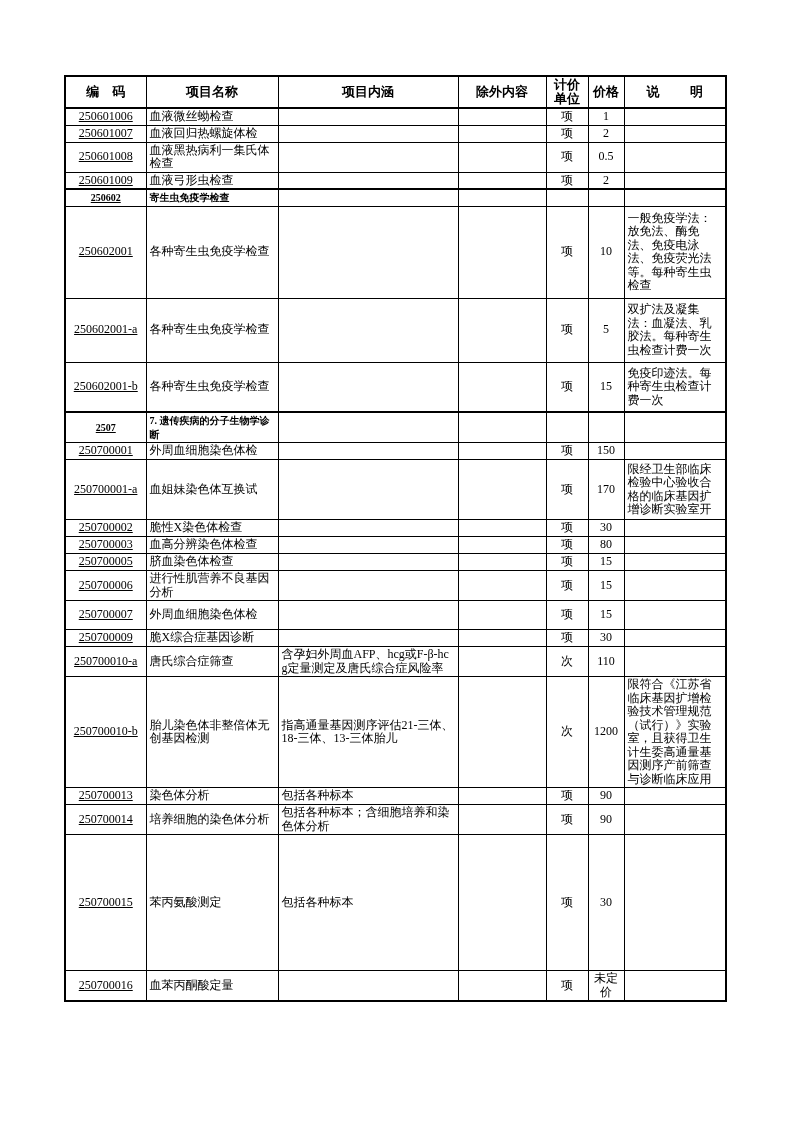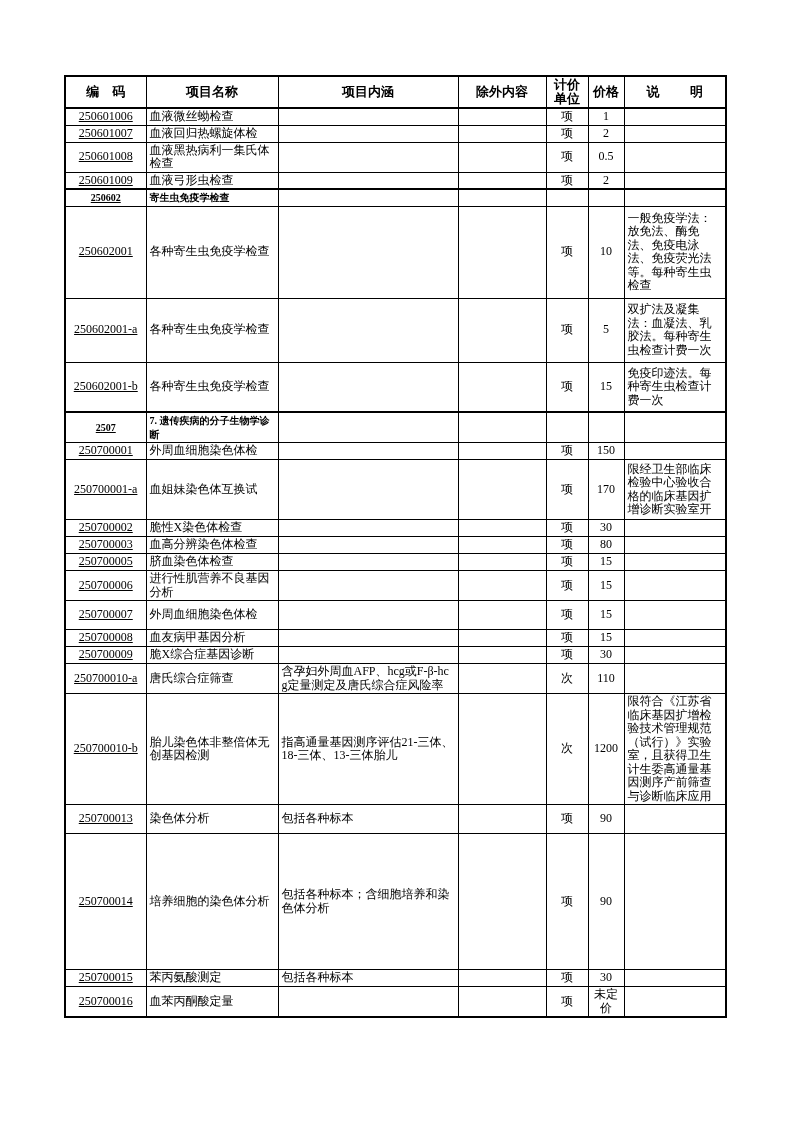--- a/index.html
+++ b/index.html
@@ -237,29 +237,20 @@
         <tr>
           <td class="cell-code">250700007</td>
           <td class="cell-name">外周血细胞染色体检</td>
           <td class="cell-content"></td>
           <td class="cell-exclusion"></td>
           <td class="cell-unit">项</td>
           <td class="cell-price">15</td>
           <td class="cell-note"></td>
         </tr>
         <tr>
-          <td class="cell-code">250700008</td>
-          <td class="cell-name">血友病甲基因分析</td>
-          <td class="cell-content"></td>
-          <td class="cell-exclusion"></td>
-          <td class="cell-unit">项</td>
-          <td class="cell-price">15</td>
-          <td class="cell-note"></td>
-        </tr>
-        <tr>
           <td class="cell-code">250700009</td>
           <td class="cell-name">脆X综合症基因诊断</td>
           <td class="cell-content"></td>
           <td class="cell-exclusion"></td>
           <td class="cell-unit">项</td>
           <td class="cell-price">30</td>
           <td class="cell-note"></td>
         </tr>
         <tr>
           <td class="cell-code">250700010-a</td>

